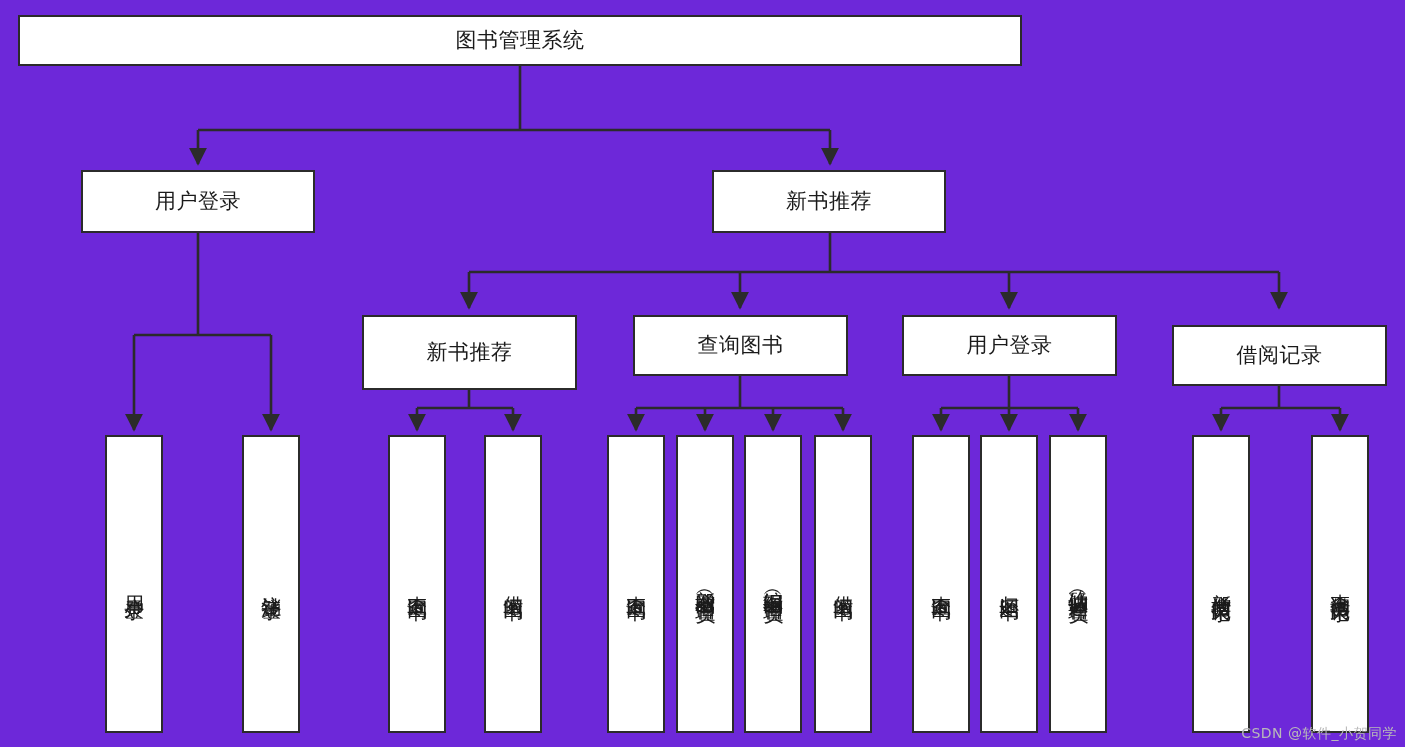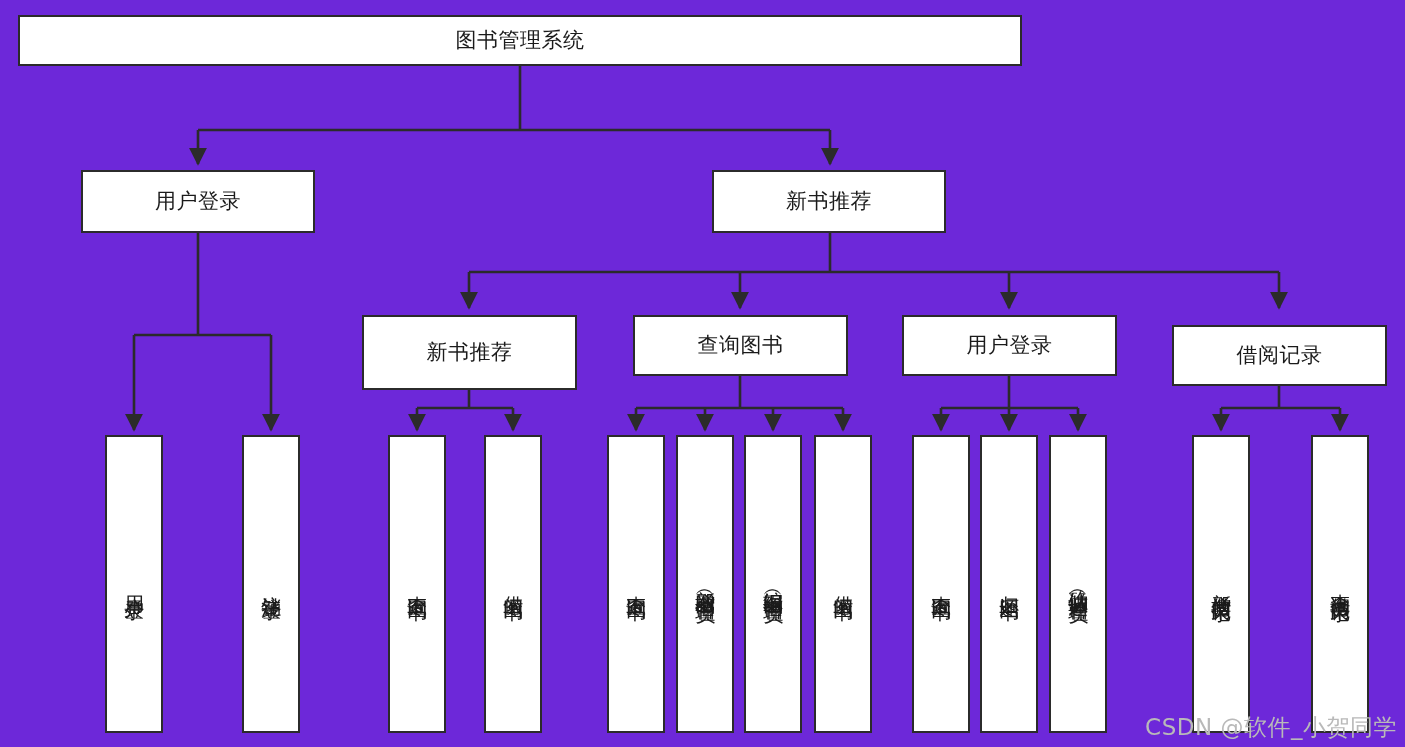--- a/index.html
+++ b/index.html
@@ -54,21 +54,21 @@
     display: block;
   }
   .node.vert .node-label {
     writing-mode: vertical-rl;
     text-orientation: upright;
   }
   .watermark {
     position: absolute;
     right: 8px;
     bottom: 4px;
-    font-size: 23px;
+    font-size: 14px;
     color: #b9b9b9;
     font-family: "DejaVu Sans", "Liberation Sans", sans-serif;
     letter-spacing: 0.5px;
     user-select: none;
   }
 </style>
 </head>
 <body>
 
 <div id="canvas">

